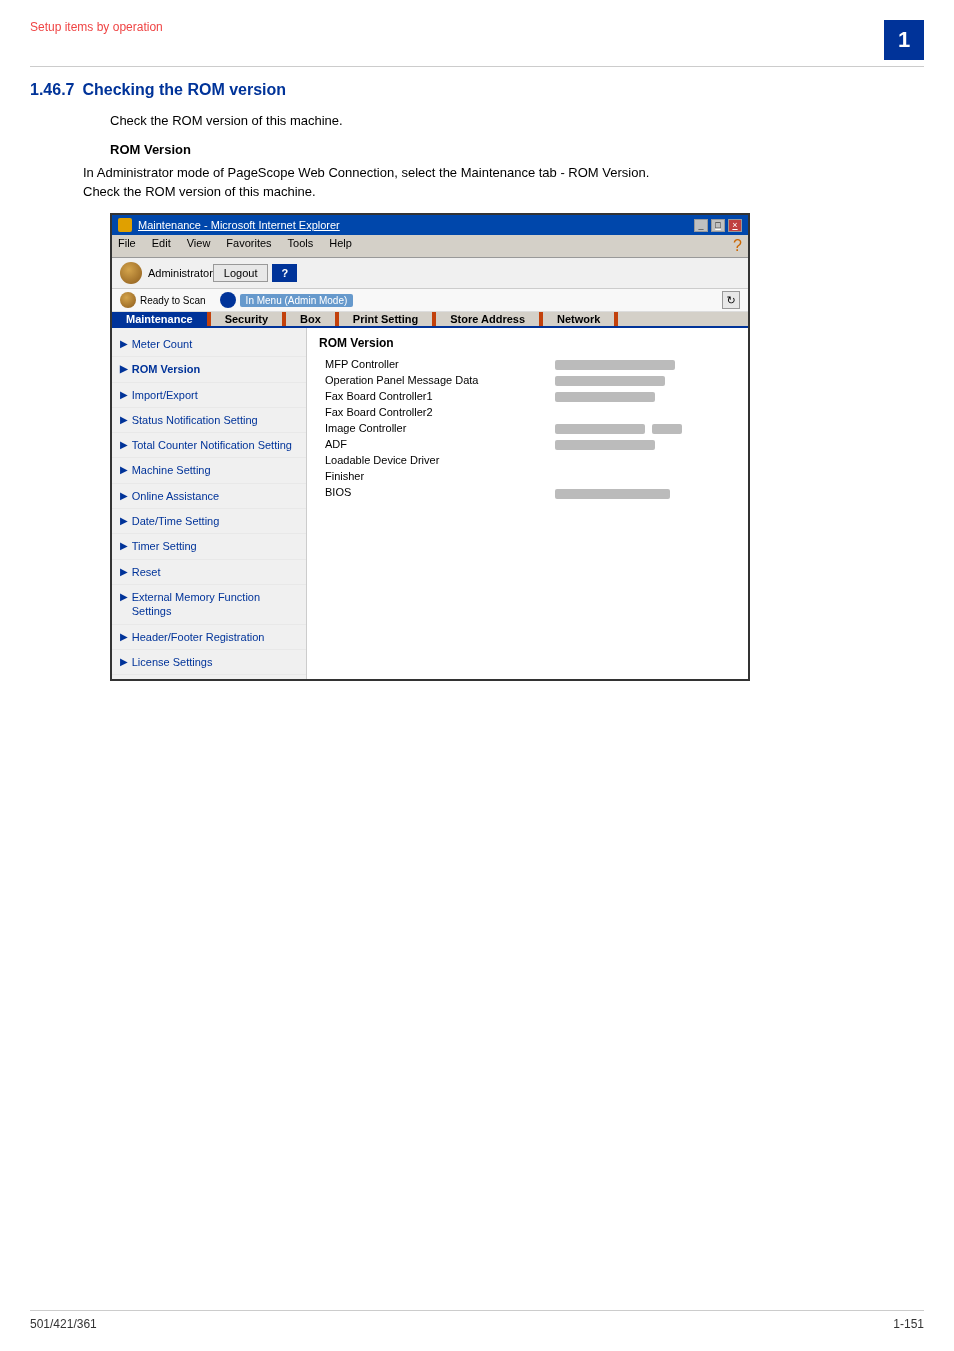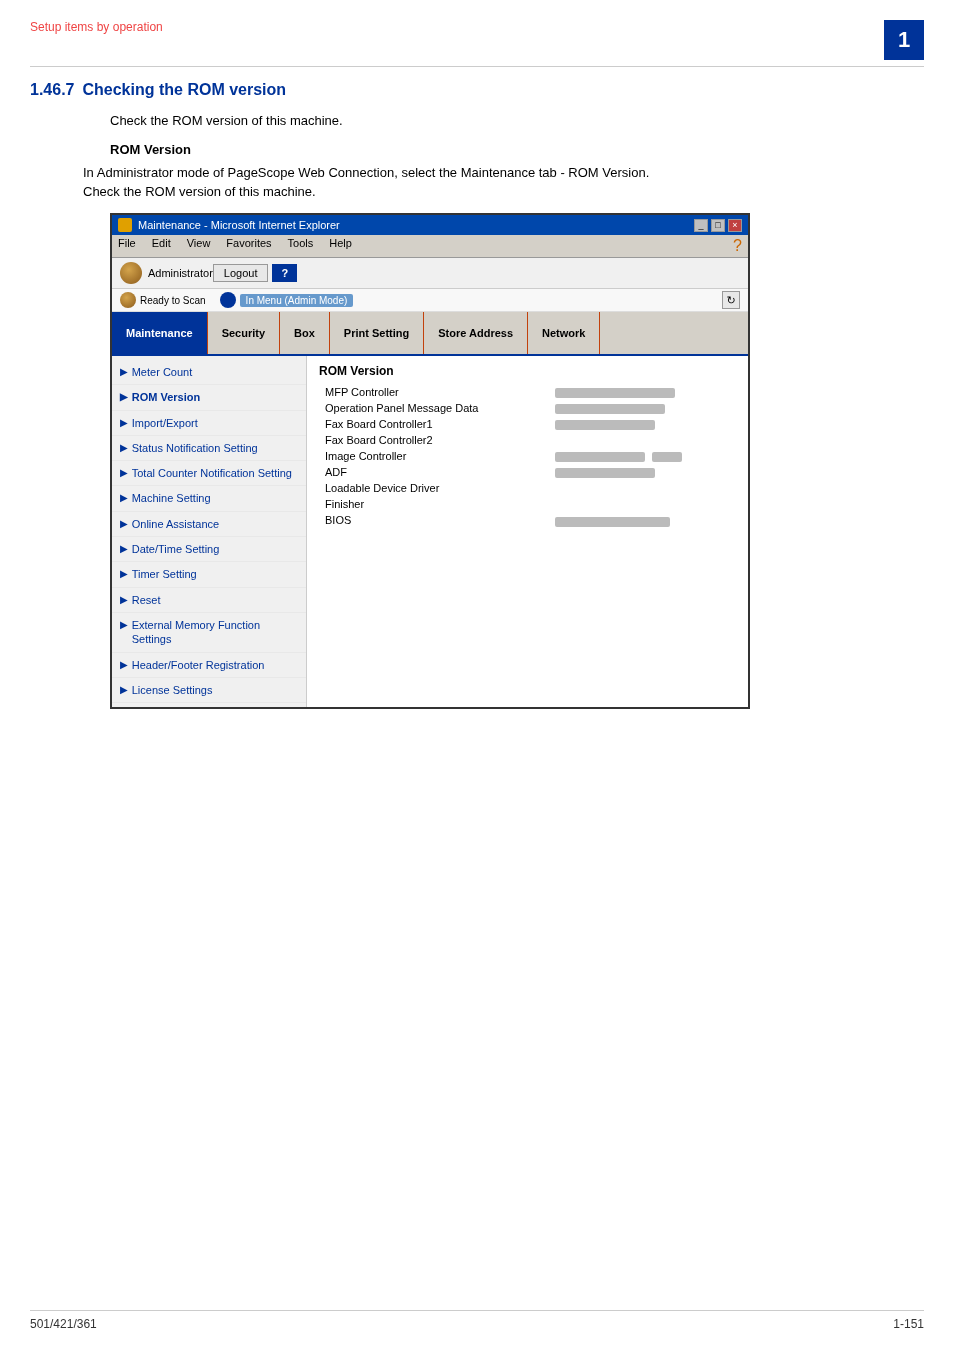--- a/index.html
+++ b/index.html
@@ -75,20 +75,21 @@
     }
 
     .browser-titlebar {
       background: #0047AB;
       color: #fff;
       display: flex;
       align-items: center;
       justify-content: space-between;
       padding: 3px 6px;
       font-size: 11px;
+      text-decoration: underline;
     }
     .browser-titlebar-left {
       display: flex;
       align-items: center;
       gap: 6px;
     }
     .browser-titlebar-icon {
       width: 14px;
       height: 14px;
       background: #e0a000;
@@ -179,25 +180,25 @@
       cursor: pointer;
     }
 
     
     .nav-tabs {
       display: flex;
       background: #d4d0c8;
       border-bottom: 2px solid #003399;
     }
     .nav-tab {
-      padding: 15px 14px;
-      font-size: 11px;
-      font-weight: bold;
-      cursor: pointer;
-      border-right: 1px solid #c2410c;
+      padding: 1px 14px;
+      font-size: 11px;
+      font-weight: bold;
+      cursor: pointer;
+      border-right: 4px solid #c2410c;
       color: #000;
     }
     .nav-tab.active {
       background: #003399;
       color: #fff;
     }
 
     
     .content-area {
       display: flex;

